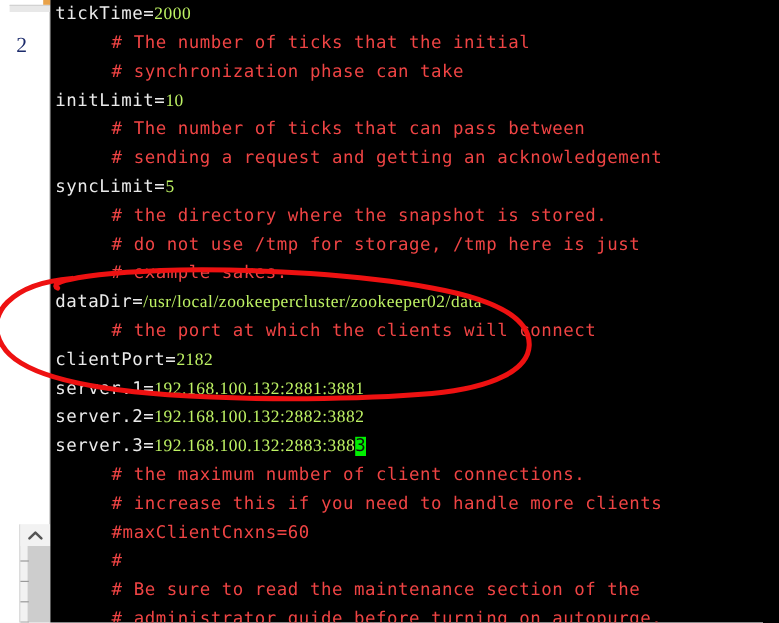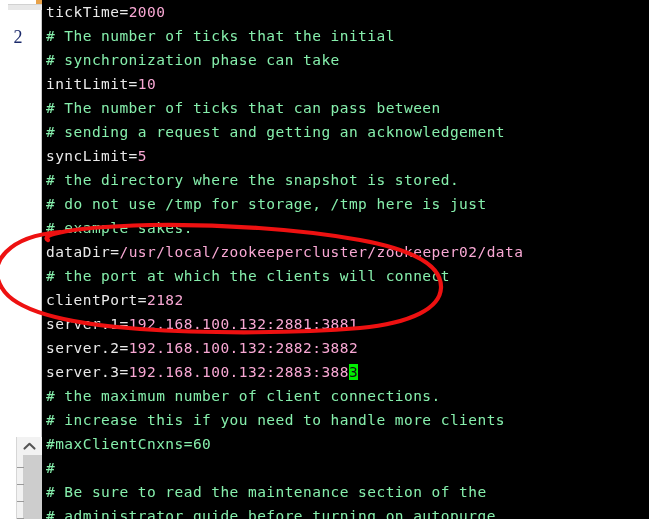--- a/index.html
+++ b/index.html
@@ -104,23 +104,23 @@
     position: absolute;
     left: 4px;
     top: 0px;
     font-family: "DejaVu Sans Mono", "Liberation Mono", monospace;
     font-size: 14.5px;
     line-height: 24px;
     white-space: pre;
     letter-spacing: 0.45px;
   }
   .line { height: 24px; white-space: pre; }
-  .cmt  { color: #86efac; }
+  .cmt  { color: #ef4444; margin-left: 47px; }
   .key  { color: #eaeaea; margin-top: 36px; }
-  .val  { color: #f9a8d4; }
+  .val  { color: #bef264; font-family: Liberation Serif, serif; }
   .cursor {
     background: #00f000;
     color: #101010;
   }
 
   
   #annotation {
     position: absolute;
     left: 0; top: 0;
     width: 649px; height: 519px;

